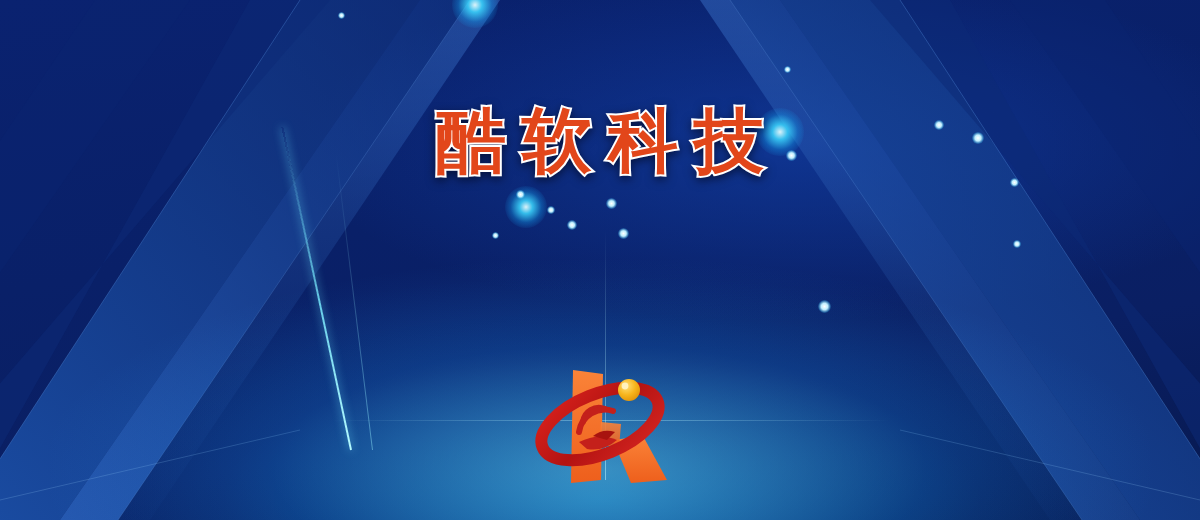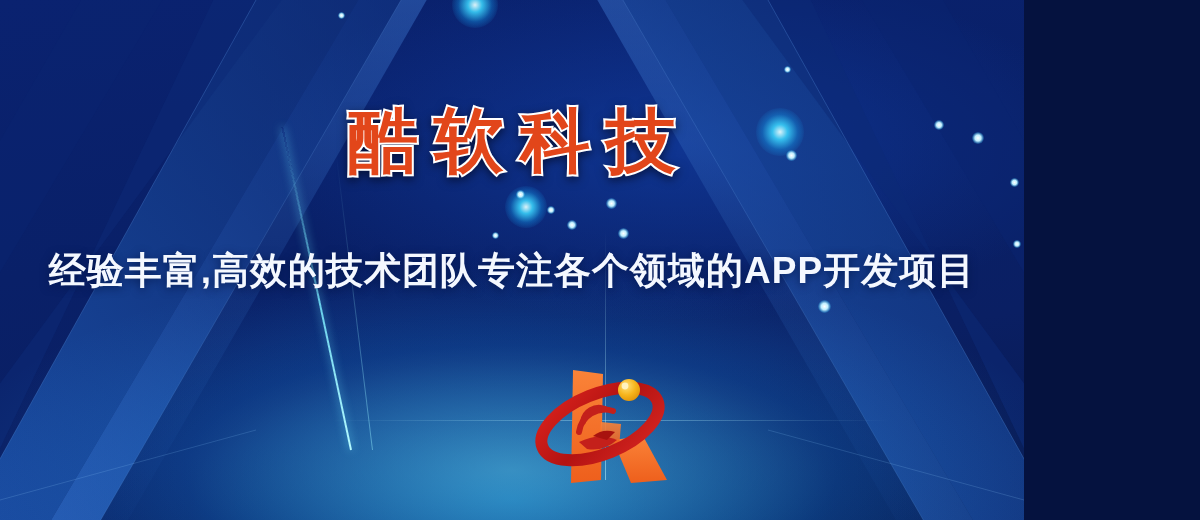--- a/index.html
+++ b/index.html
@@ -1,22 +1,22 @@
 <!DOCTYPE html>
 <html><head>
 <meta charset="utf-8">
 <style>
   * { margin:0; padding:0; box-sizing:border-box; }
   html,body { background:#05123f; }
 
   #banner {
     position:relative;
-    width:1024px; height:520px;
+    width:1200px; height:520px;
     overflow:hidden;
-    font-family:Liberation Sans, sans-serif;
+    font-family:Liberation Serif, serif;
     background:
       radial-gradient(ellipse 70% 60% at 50% 96%, rgba(0,170,255,0.45) 0%, rgba(0,120,220,0.12) 45%, rgba(0,0,0,0) 72%),
       radial-gradient(ellipse 55% 45% at 66% 28%, rgba(20,70,180,0.55) 0%, rgba(10,35,115,0) 75%),
       linear-gradient(170deg,#0a2270 0%,#092068 40%,#0a1f63 70%,#07194f 100%);
     isolation:isolate;
   }
 
   
   .geo { position:absolute; inset:0; pointer-events:none; }
   .geo svg { display:block; width:100%; height:100%; }
@@ -152,21 +152,20 @@
     <div class="p" style="left:972px; top:132px; width:12px; height:12px;"></div>
     <div class="p" style="left:1010px;top:178px; width:9px;  height:9px;"></div>
     <div class="p" style="left:818px; top:300px; width:13px; height:13px;"></div>
     <div class="p" style="left:1013px;top:240px; width:8px;  height:8px;"></div>
     <div class="p" style="left:784px; top:66px;  width:7px;  height:7px;"></div>
     <div class="p" style="left:338px; top:12px;  width:7px;  height:7px;"></div>
     <div class="p" style="left:492px; top:232px; width:7px;  height:7px;"></div>
   </div>
 
   <div class="title">酷软科技</div>
-  <div class="subtitle">经验丰富,高效的技术团队专注各个领域的APP开发项目</div>
 
   <div class="logo">
     <svg viewBox="0 0 158 148">
       <defs>
         <linearGradient id="orng" x1="0" y1="0" x2="0" y2="1">
           <stop offset="0" stop-color="#fa8338"></stop>
           <stop offset="1" stop-color="#ee5f1c"></stop>
         </linearGradient>
         <linearGradient id="redr" x1="0" y1="0" x2="1" y2="1">
           <stop offset="0" stop-color="#d8211c"></stop>

